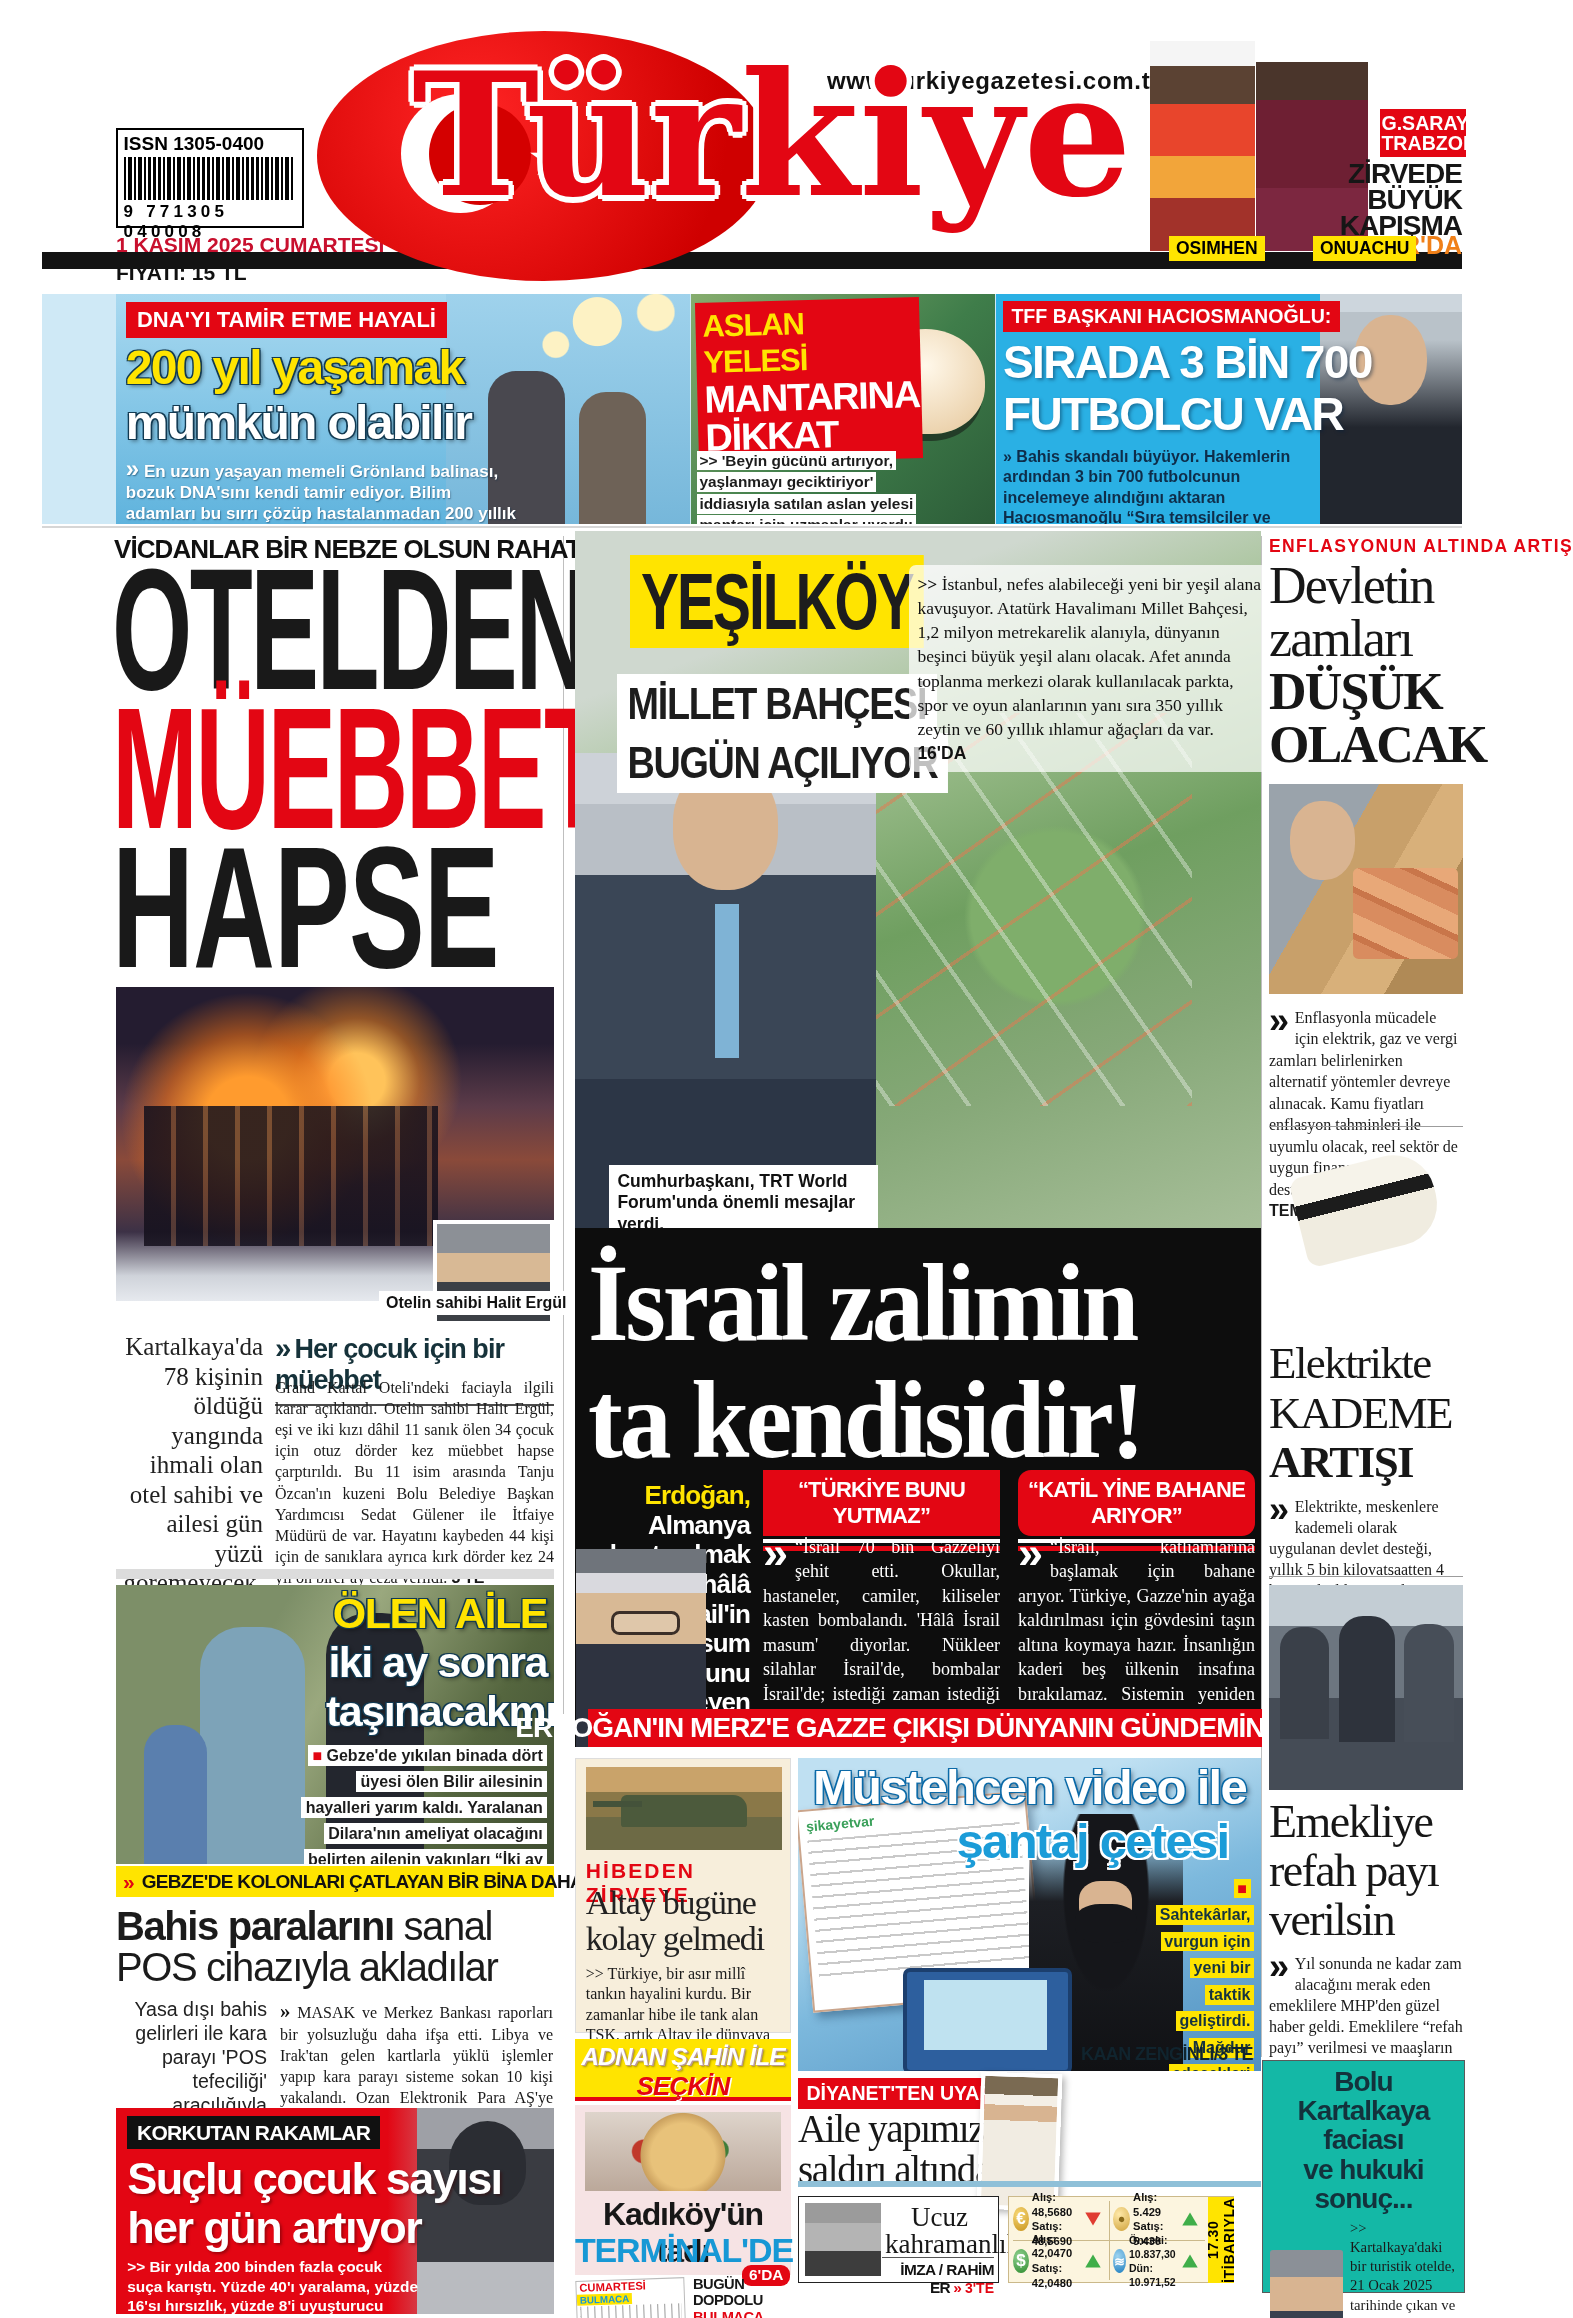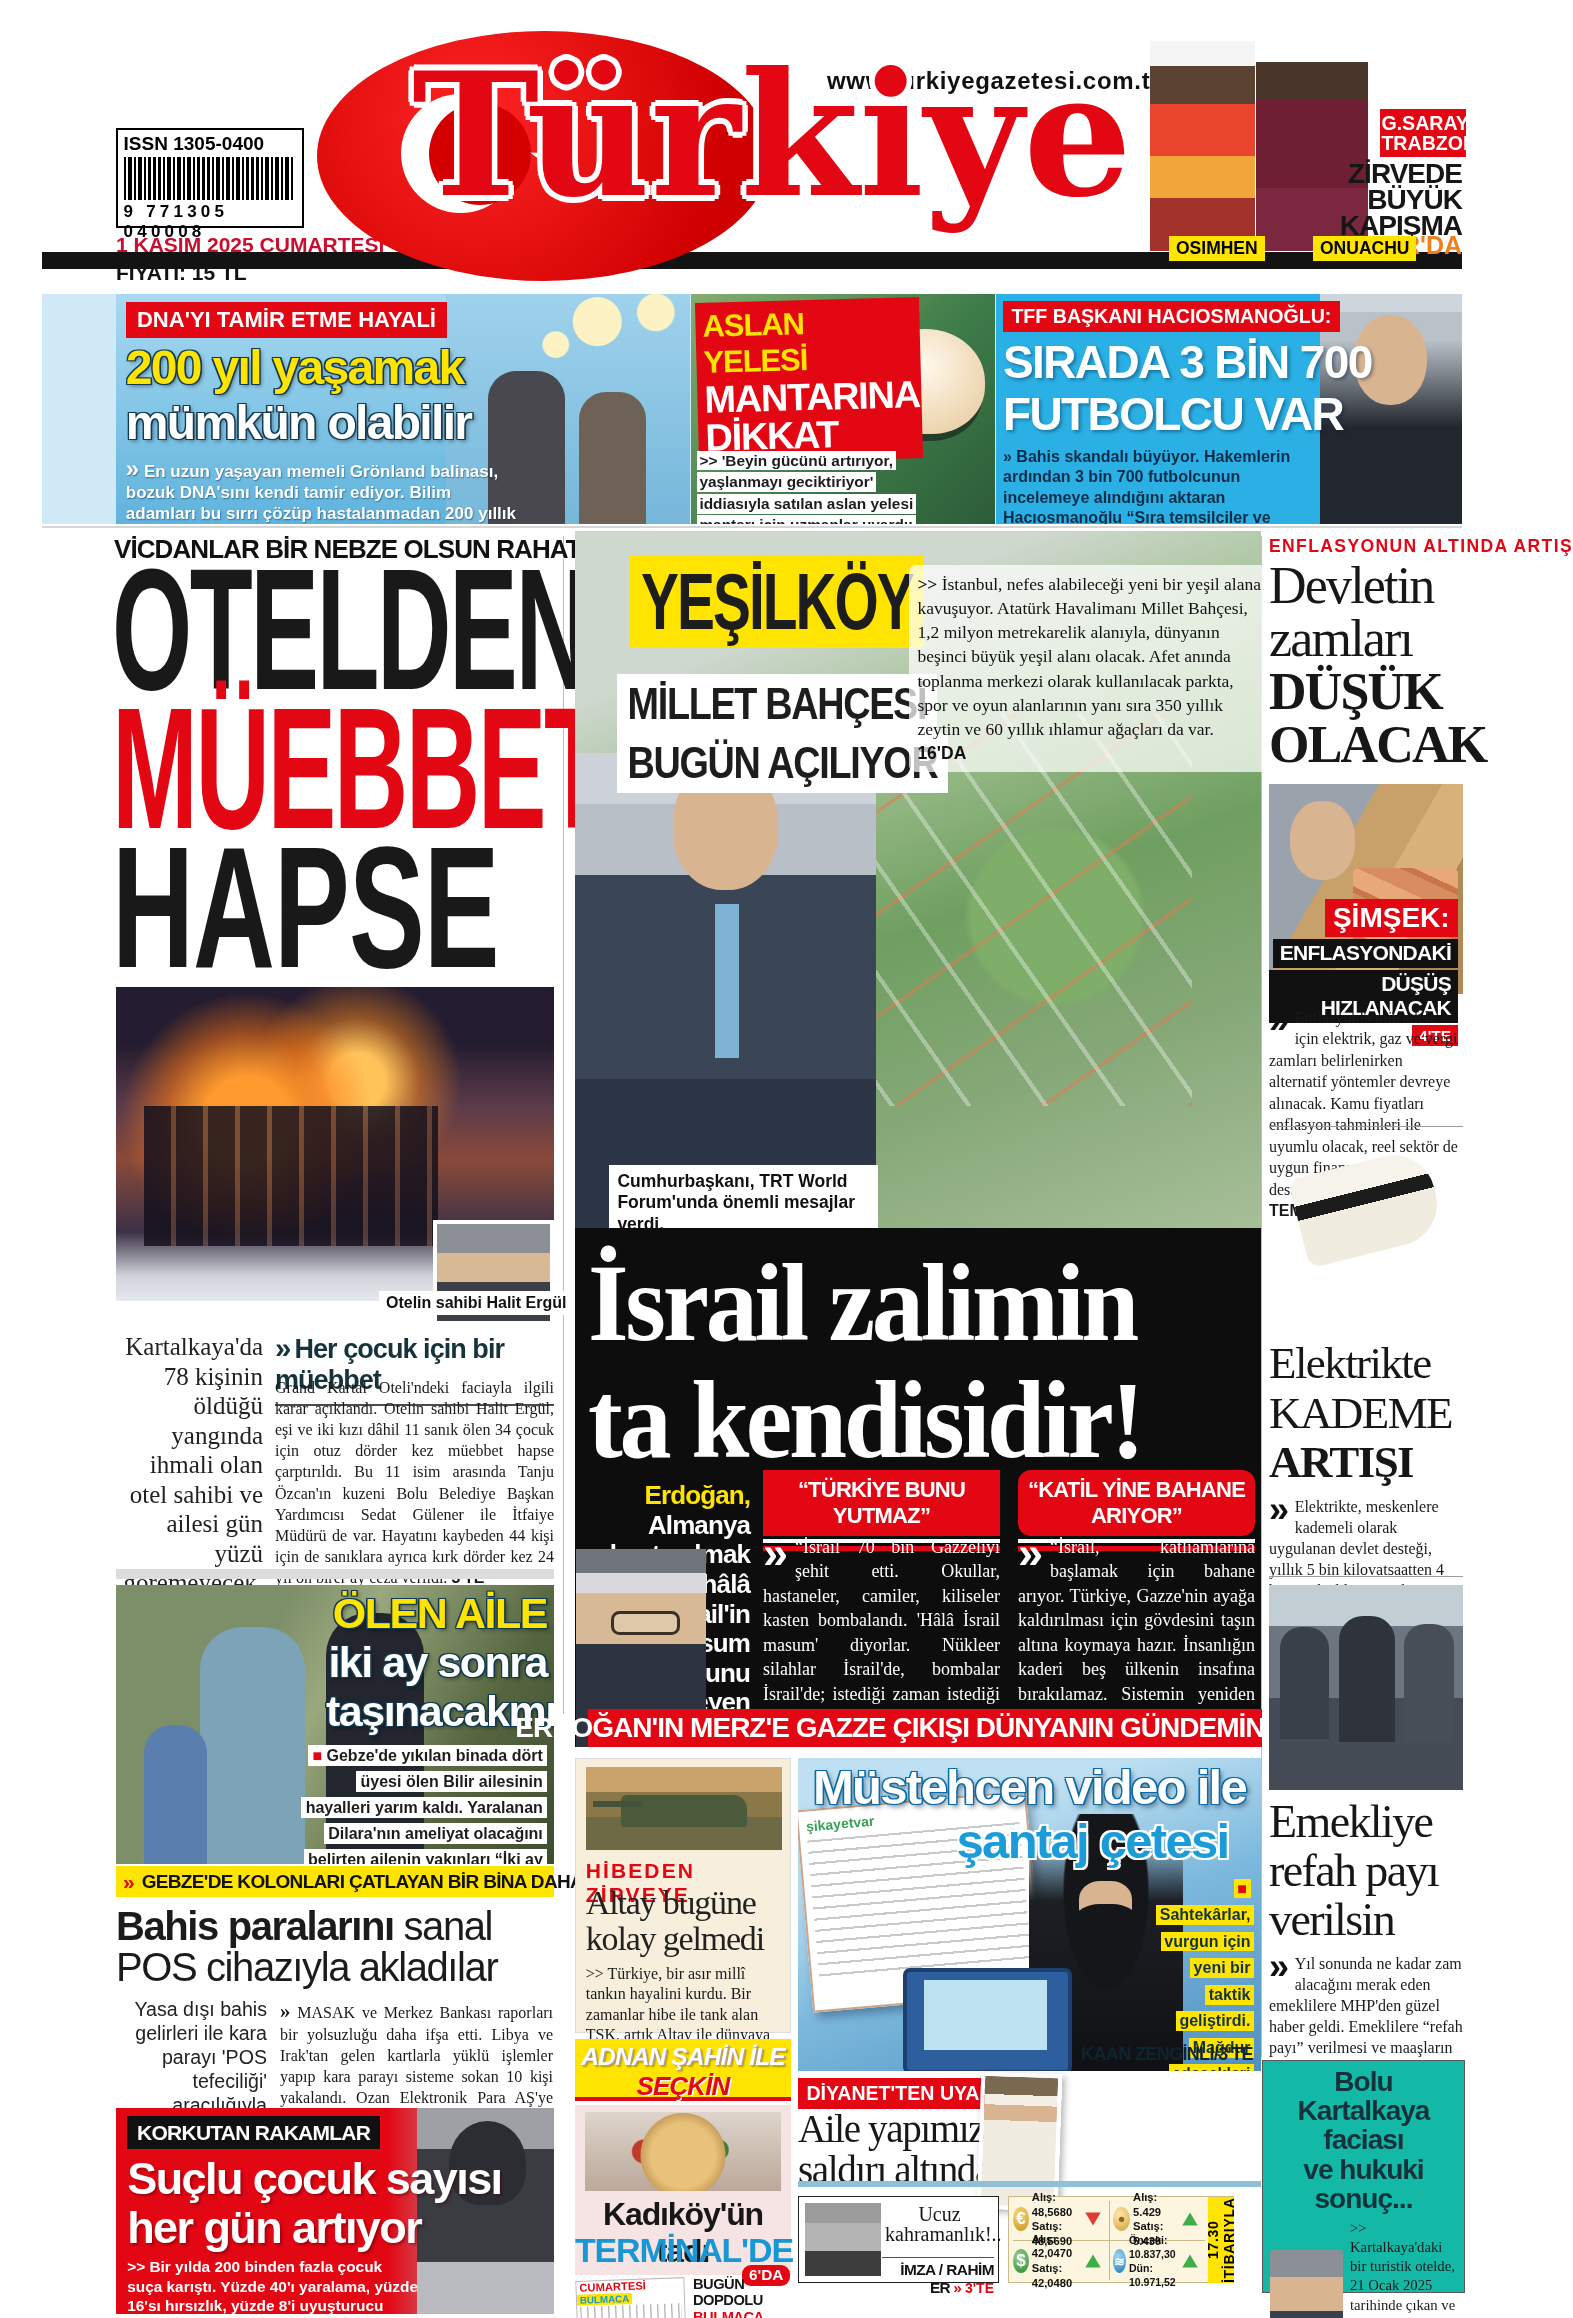--- a/index.html
+++ b/index.html
@@ -238,26 +238,20 @@
   <div class="a sr cnd" style="left:1269px;top:559px;font-size:52px;line-height:1.02;color:#171717;">
     <div>Devletin</div>
     <div>zamları</div>
     <div class="xb">DÜŞÜK</div>
     <div class="xb">OLACAK</div>
   </div>
   <div class="a photo" style="left:1269px;top:784px;width:194px;height:210px;background:linear-gradient(120deg,#9aa3ab 0 35%,#c8a06a 35% 55%,#d8b07a 55% 75%,#b08a56 75%);">
     <div class="a" style="left:21px;top:17px;width:65px;height:79px;border-radius:46%;background:#d9b491;"></div>
     <div class="a" style="left:84px;top:84px;width:105px;height:91px;background:repeating-linear-gradient(25deg,#d98c5f 0 18px,#c9764a 18px 24px,#e8a878 24px 42px);border-radius:5.6px;"></div>
   </div>
-  <div class="a rt" style="left:1269px;top:899px;width:189px;">
-    <div><span class="redbg xb" style="display:inline-block;padding:2.8px 8.4px;font-size:28px;">ŞİMŞEK:</span></div>
-    <div><span class="blackbg xb cnd" style="display:inline-block;padding:2.1px 7px;font-size:21px;margin-top:2.8px;">ENFLASYONDAKİ</span></div>
-    <div><span class="blackbg xb cnd" style="display:inline-block;padding:2.1px 7px;font-size:21px;margin-top:2.8px;">DÜŞÜŞ HIZLANACAK</span></div>
-    <div><span class="redbg xb" style="display:inline-block;padding:1.4px 7px;font-size:15.4px;margin-top:2.8px;">4'TE</span></div>
-  </div>
   <div class="a sr" style="left:1269px;top:1007px;width:194px;font-size:16px;line-height:1.34;color:#1a1a1a;">
     <span style="float:left;font-size:36px;line-height:.8;margin-right:5.6px;font-family:'Liberation Sans',sans-serif;font-weight:800;color:#111;">»</span>
     <span>Enflasyonla mücadele için elektrik, gaz ve vergi zamları belirlenirken alternatif yöntemler devreye alınacak. Kamu fiyatları enflasyon tahminleri ile uyumlu olacak, reel sektör de uygun finansmanla desteklenecek.</span>
     <b style="font-family:'Liberation Sans',sans-serif;">BERAT TEMİZ/4'TE</b>
   </div>
   <div class="a" style="left:1269px;top:1126px;width:194px;height:1.4px;background:#9c9c9c;"></div>
 
   <div class="a photo" style="left:1269px;top:1134px;width:194px;height:195px;background:linear-gradient(140deg,#b8512e 0 20%,#c96a3a 20% 45%,#8fae8a 45% 60%,#c77f86 60% 80%,#a94; );">
     <div class="a" style="left:28px;top:28px;width:140px;height:91px;border-radius:12.6px 42px 42px 12.6px;background:linear-gradient(180deg,#f6f3ea 0 30%,#1c1c1c 30% 46%,#f0ece0 46%);transform:rotate(-14deg);"></div>
   </div>
@@ -364,21 +358,21 @@
   <div class="a redbg xb" style="left:798px;top:2078px;padding:4.2px 8.4px;font-size:19.6px;">DİYANET'TEN UYARI:</div>
   <div class="a sr cnd" style="left:798px;top:2109px;font-size:39px;line-height:1.04;color:#171717;">
     <div>Aile yapımız</div>
     <div>saldırı altında</div>
   </div>
   <div class="a photo" style="left:979px;top:2073px;width:81px;height:137px;border:4.2px solid #fff;box-sizing:border-box;box-shadow:2.8px 2.8px 7px rgba(0,0,0,.3);transform:rotate(2deg);background:linear-gradient(180deg,#7a6a52 0 14%,#f4efe6 14% 22%,#d8b491 22% 34%,#f1ece2 34%);"></div>
   <div class="a" style="left:798px;top:2181px;width:463px;height:5.6px;background:#8fc0d8;"></div>
 
   <div class="a" style="left:798px;top:2196px;width:201px;height:87px;background:#fff;border:1.4px solid #222;box-sizing:border-box;">
     <div class="a photo" style="left:5.6px;top:5.6px;width:76px;height:73px;background:linear-gradient(180deg,#9b9b9b 0 28%,#cdb091 28% 66%,#3c3c44 66%);filter:grayscale(1);"></div>
-    <div class="a ctr sr" style="left:86px;top:7px;width:109px;font-size:20px;line-height:1.0;color:#171717;">
+    <div class="a ctr sr" style="left:86px;top:7px;width:109px;font-size:27px;line-height:1.0;color:#171717;">
       <div>Ucuz</div>
       <div>kahramanlık!..</div>
     </div>
     <div class="a rt" style="left:83px;top:60px;width:112px;border-top:1.4px solid #555;padding-top:2.8px;">
       <span class="xb cnd" style="font-size:15.4px;color:#111;">İMZA / RAHİM ER</span>
       <span class="qm" style="font-size:15.4px;">»</span>
       <b class="red" style="font-size:14px;">3'TE</b>
     </div>
   </div>
 

